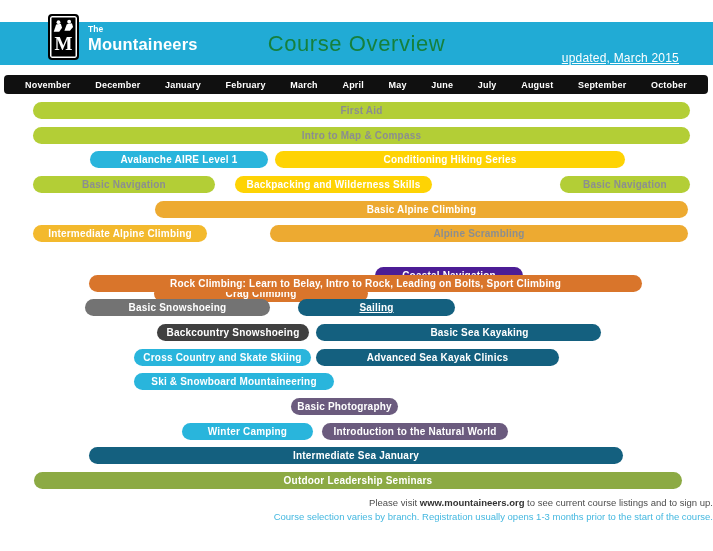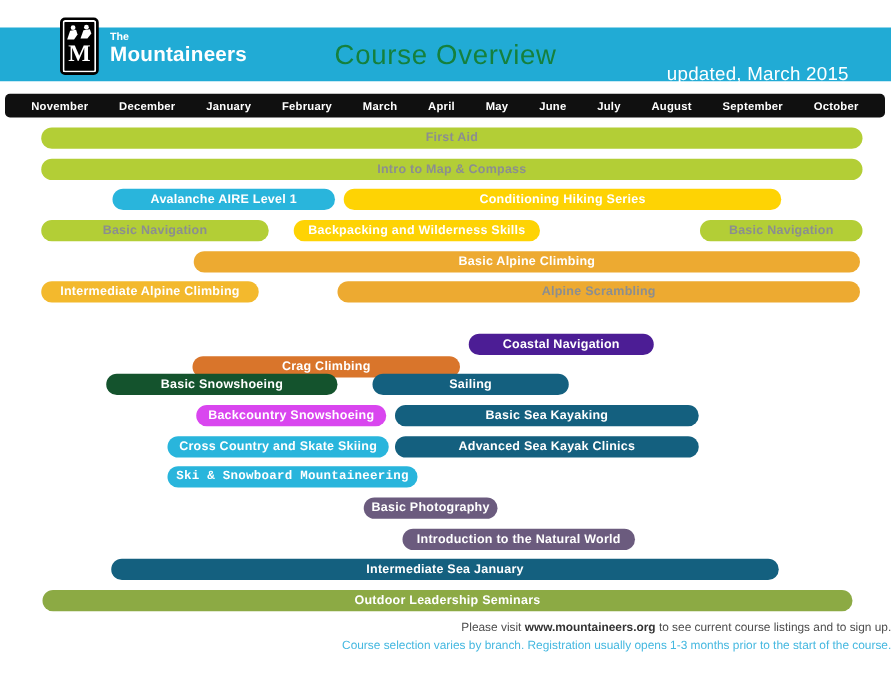--- a/index.html
+++ b/index.html
@@ -22,21 +22,21 @@
     line-height:19px;font-weight:bold;margin-top:0px;
   }
   #brand{position:absolute;left:88px;top:25px;color:#ffffff;z-index:3;line-height:1;}
   #brand-the{font-size:8.5px;font-weight:bold;display:block;margin-bottom:2px;}
   #brand-name{font-size:16.5px;font-weight:bold;display:block;letter-spacing:0.2px;}
   #header-title{
     position:absolute;left:0;top:31px;width:713px;text-align:center;
     color:#15803d;font-size:22px;font-weight:normal;letter-spacing:0.6px;
   }
   #updated-label{
-    position:absolute;right:34px;top:51px;color:#ffffff;font-size:15px;letter-spacing:0.2px;
+    position:absolute;right:34px;top:51px;color:#ffffff;font-size:12px;letter-spacing:0.2px;text-decoration:underline;
   }
   
   #month-bar{
     position:absolute;left:4px;top:75px;width:704px;height:19px;border-radius:4px;
     display:flex;justify-content:space-between;align-items:center;
     padding:0 21px;box-sizing:border-box;
   }
   .month-label{color:#ffffff;font-size:9px;font-weight:bold;letter-spacing:0.2px;}
   
   #bars-layer{position:absolute;left:0;top:0;width:713px;height:551px;}
@@ -97,28 +97,30 @@
       <div class="pill" style="left: 90px; width: 178px; top: 151.34px; height: 17px; line-height: 17px; background: rgb(41, 181, 220); color: rgb(255, 255, 255);">Avalanche AIRE Level 1</div>
       <div class="pill" style="left: 275px; width: 350px; top: 151.34px; height: 17px; line-height: 17px; background: rgb(254, 211, 4); color: rgb(255, 255, 255);">Conditioning Hiking Series</div>
       <div class="pill" style="left: 33px; width: 182px; top: 176.01px; height: 17px; line-height: 17px; background: rgb(179, 206, 54); color: rgb(139, 142, 144);">Basic Navigation</div>
       <div class="pill" style="left: 235px; width: 197px; top: 176.01px; height: 17px; line-height: 17px; background: rgb(254, 211, 4); color: rgb(255, 255, 255);">Backpacking and Wilderness Skills</div>
       <div class="pill" style="left: 560px; width: 130px; top: 176.01px; height: 17px; line-height: 17px; background: rgb(179, 206, 54); color: rgb(139, 142, 144);">Basic Navigation</div>
       <div class="pill" style="left: 155px; width: 533px; top: 200.68px; height: 17px; line-height: 17px; background: rgb(237, 170, 49); color: rgb(255, 255, 255);">Basic Alpine Climbing</div>
       <div class="pill" style="left: 33px; width: 174px; top: 225.35px; height: 17px; line-height: 17px; background: rgb(243, 185, 45); color: rgb(255, 255, 255);">Intermediate Alpine Climbing</div>
       <div class="pill" style="left: 270px; width: 418px; top: 225.35px; height: 17px; line-height: 17px; background: rgb(237, 170, 49); color: rgb(139, 142, 144);">Alpine Scrambling</div>
       <div class="pill" style="left: 154px; width: 214px; top: 250.02px; height: 17px; line-height: 17px; background: rgb(217, 117, 43); color: rgb(255, 255, 255); margin-top: 35px;">Crag Climbing</div>
       <div class="pill" style="left: 375px; width: 148px; top: 250.02px; height: 17px; line-height: 17px; background: #4c1d95; color: rgb(255, 255, 255); margin-top: 17px;">Coastal Navigation</div>
-      <div class="pill" style="left: 85px; width: 185px; top: 299.36px; height: 17px; line-height: 17px; background: #14532d; color: rgb(255, 255, 255);">Basic Snowshoeing</div>
-      <div class="pill" style="left: 298px; width: 157px; top: 299.36px; height: 17px; line-height: 17px; background: rgb(20, 96, 127); color: rgb(255, 255, 255);">Sailing</div>
-      <div class="pill" style="left: 157px; width: 152px; top: 324.03px; height: 17px; line-height: 17px; background: #d946ef; color: rgb(255, 255, 255);">Backcountry Snowshoeing</div>
-      <div class="pill" style="left: 316px; width: 243px; top: 324.03px; height: 17px; line-height: 17px; background: rgb(20, 96, 127); color: rgb(255, 255, 255);">Basic Sea Kayaking</div>
+      <div class="pill" style="left: 89px; width: 553px; top: 274.69px; height: 17px; line-height: 17px; background: rgb(217, 117, 43); color: rgb(255, 255, 255);">Rock Climbing: Learn to Belay, Intro to Rock, Leading on Bolts, Sport Climbing</div>
+      <div class="pill" style="left: 85px; width: 185px; top: 299.36px; height: 17px; line-height: 17px; background: #737373; color: rgb(255, 255, 255);">Basic Snowshoeing</div>
+      <div class="pill" style="left: 298px; width: 157px; top: 299.36px; height: 17px; line-height: 17px; background: rgb(20, 96, 127); color: rgb(255, 255, 255); text-decoration: underline;">Sailing</div>
+      <div class="pill" style="left: 157px; width: 152px; top: 324.03px; height: 17px; line-height: 17px; background: #404040; color: rgb(255, 255, 255);">Backcountry Snowshoeing</div>
+      <div class="pill" style="left: 316px; width: 243px; top: 324.03px; height: 17px; line-height: 17px; background: rgb(20, 96, 127); color: rgb(255, 255, 255); padding-left: 42px;">Basic Sea Kayaking</div>
       <div class="pill" style="left: 134px; width: 177px; top: 348.7px; height: 17px; line-height: 17px; background: rgb(41, 181, 220); color: rgb(255, 255, 255);">Cross Country and Skate Skiing</div>
       <div class="pill" style="left: 316px; width: 243px; top: 348.7px; height: 17px; line-height: 17px; background: rgb(20, 96, 127); color: rgb(255, 255, 255);">Advanced Sea Kayak Clinics</div>
-      <div class="pill" style="left: 134px; width: 200px; top: 373.37px; height: 17px; line-height: 17px; background: rgb(41, 181, 220); color: rgb(255, 255, 255); font-family: Liberation Mono, monospace;">Ski &amp; Snowboard Mountaineering</div>
+      <div class="pill" style="left: 134px; width: 200px; top: 373.37px; height: 17px; line-height: 17px; background: rgb(41, 181, 220); color: rgb(255, 255, 255);">Ski &amp; Snowboard Mountaineering</div>
       <div class="pill" style="left: 291px; width: 107px; top: 398.04px; height: 17px; line-height: 17px; background: rgb(107, 91, 126); color: rgb(255, 255, 255);">Basic Photography</div>
+      <div class="pill" style="left: 182px; width: 131px; top: 422.71px; height: 17px; line-height: 17px; background: rgb(41, 181, 220); color: rgb(255, 255, 255);">Winter Camping</div>
       <div class="pill" style="left: 322px; width: 186px; top: 422.71px; height: 17px; line-height: 17px; background: rgb(107, 91, 126); color: rgb(255, 255, 255);">Introduction to the Natural World</div>
       <div class="pill" style="left: 89px; width: 534px; top: 447.38px; height: 17px; line-height: 17px; background: rgb(20, 96, 127); color: rgb(255, 255, 255);">Intermediate Sea January</div>
       <div class="pill" style="left: 34px; width: 648px; top: 472.05px; height: 17px; line-height: 17px; background: rgb(140, 170, 68); color: rgb(255, 255, 255);">Outdoor Leadership Seminars</div>
     </div>
 
   <div id="footer">
     <div id="footer-line1" style="color: rgb(77, 77, 77);"><span>Please visit </span><b>www.mountaineers.org</b><span> to see current course listings and to sign up.</span></div>
     <div id="footer-line2" style="color: rgb(69, 184, 224);">Course selection varies by branch. Registration usually opens 1-3 months prior to the start of the course.</div>
   </div>
 

